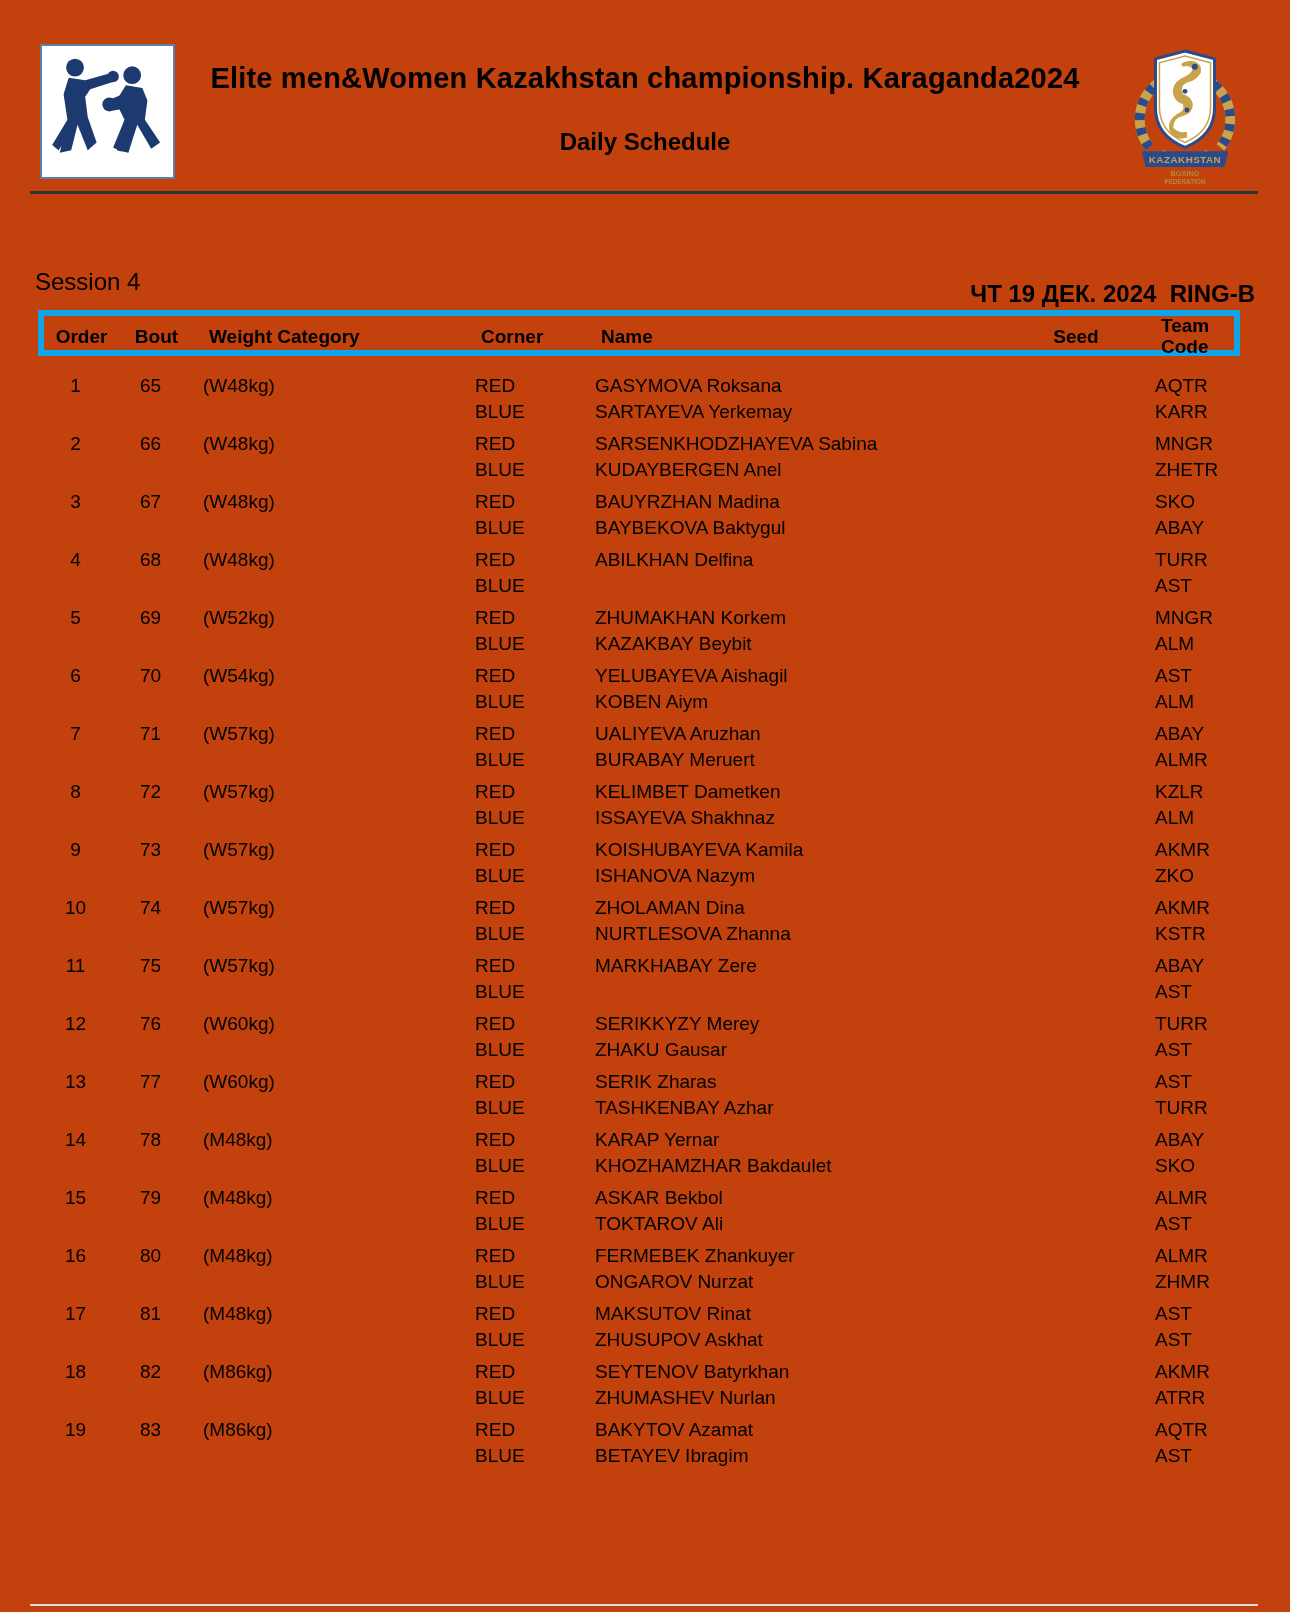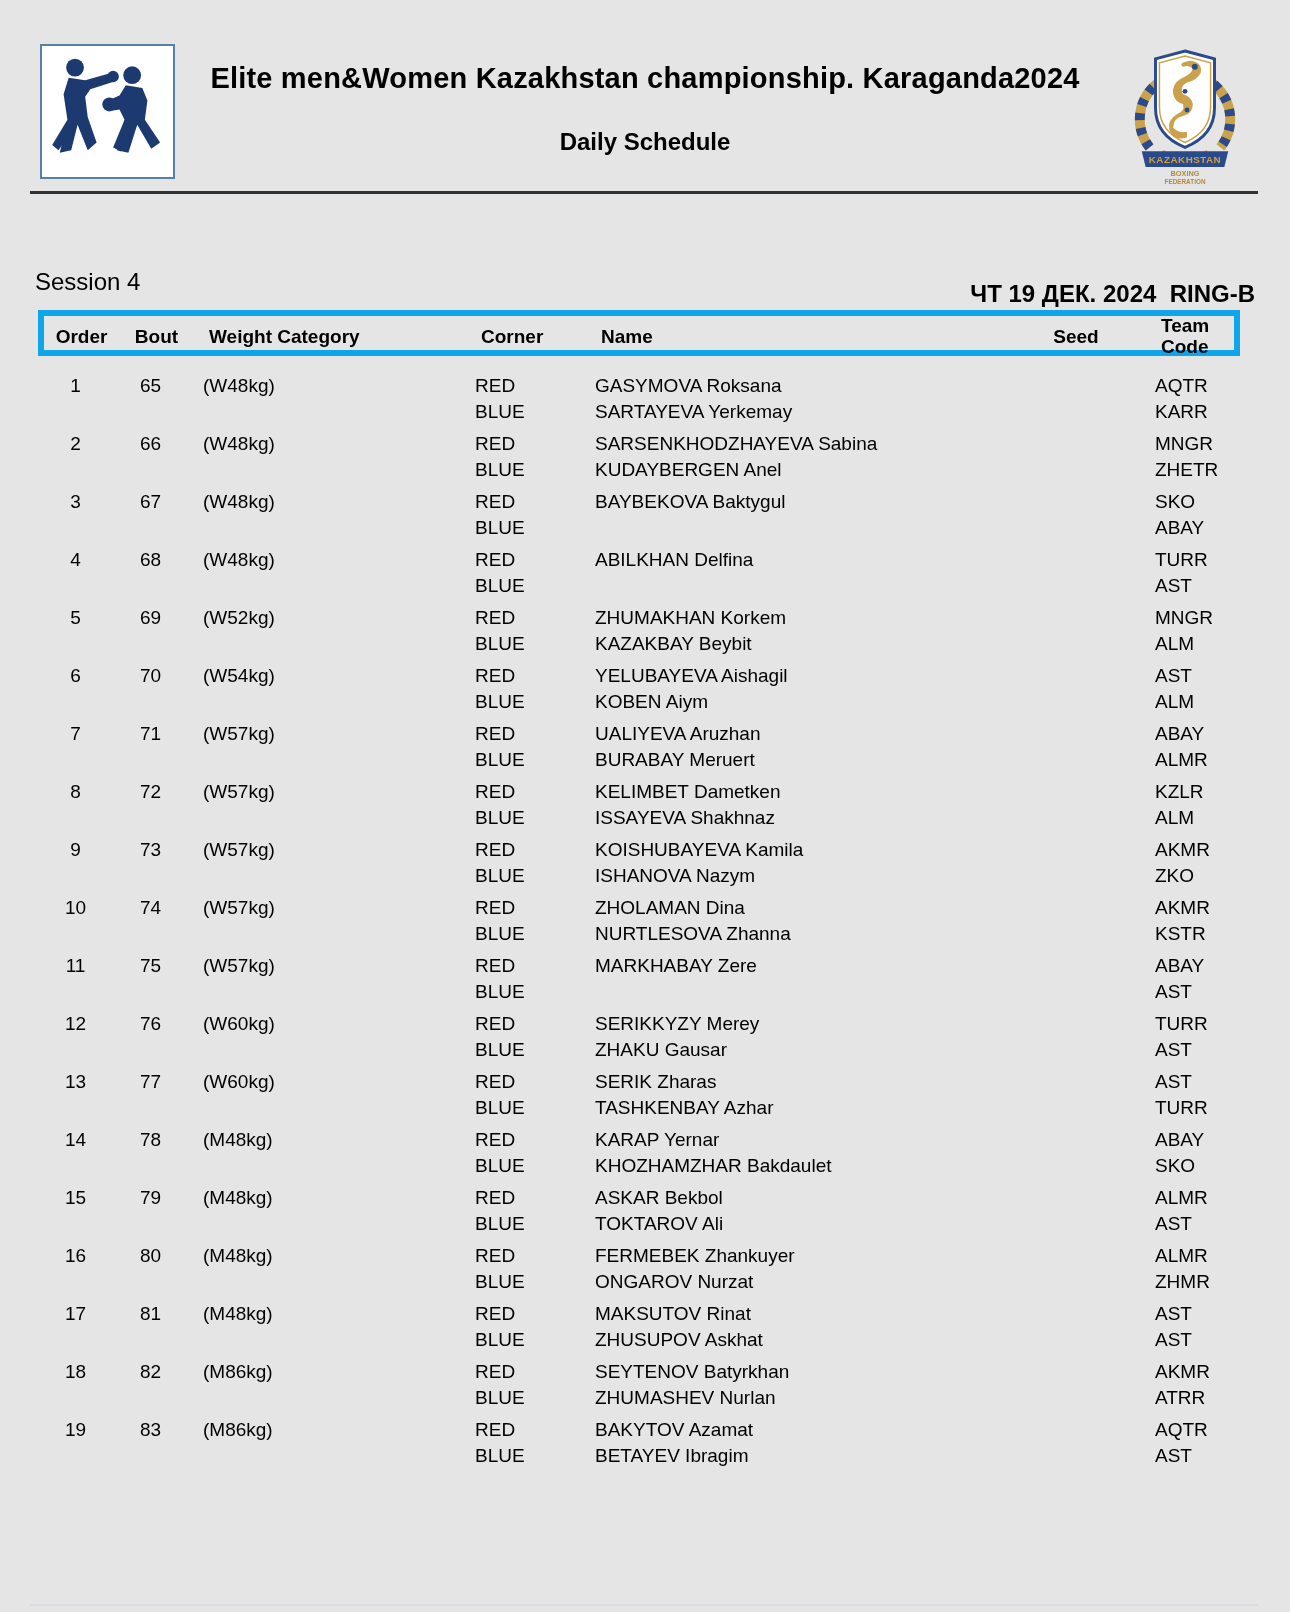--- a/index.html
+++ b/index.html
@@ -1,17 +1,17 @@
 <!DOCTYPE html>
 <html><head>
 <meta charset="utf-8">
 <style>
   html,body{margin:0;padding:0;background:#fff;}
   .page{
-    position:relative;width:1290px;height:1612px;background:#e5e5e5;
+    position:relative;width:1290px;height:1612px;background:#c2410c;
     font-family:"Liberation Sans","DejaVu Sans",sans-serif;color:#000;overflow:hidden;
   }
   
   .boxers-box{
     position:absolute;left:40px;top:44px;width:131px;height:131px;
     border:2px solid #5b7fa6;background:#fff;
   }
   .titles{position:absolute;left:180px;top:0;width:930px;text-align:center;}
   .main-title{
     position:absolute;left:0;top:62px;width:930px;
@@ -168,20 +168,21 @@
 
         <div class="grid-row bout">
           <div class="single c-center">3</div>
           <div class="single c-center">67</div>
           <div class="single c-pad">(W48kg)</div>
           <div>
             <div class="cell-line c-pad">RED</div>
             <div class="cell-line c-pad">BLUE</div>
           </div>
           <div>
+            <div class="cell-line c-pad">BAUYRZHAN Madina</div>
             <div class="cell-line c-pad">BAYBEKOVA Baktygul</div>
           </div>
           <div>
             <div class="cell-line c-center"></div>
             <div class="cell-line c-center"></div>
           </div>
           <div>
             <div class="cell-line c-pad">SKO</div>
             <div class="cell-line c-pad">ABAY</div>
           </div>

